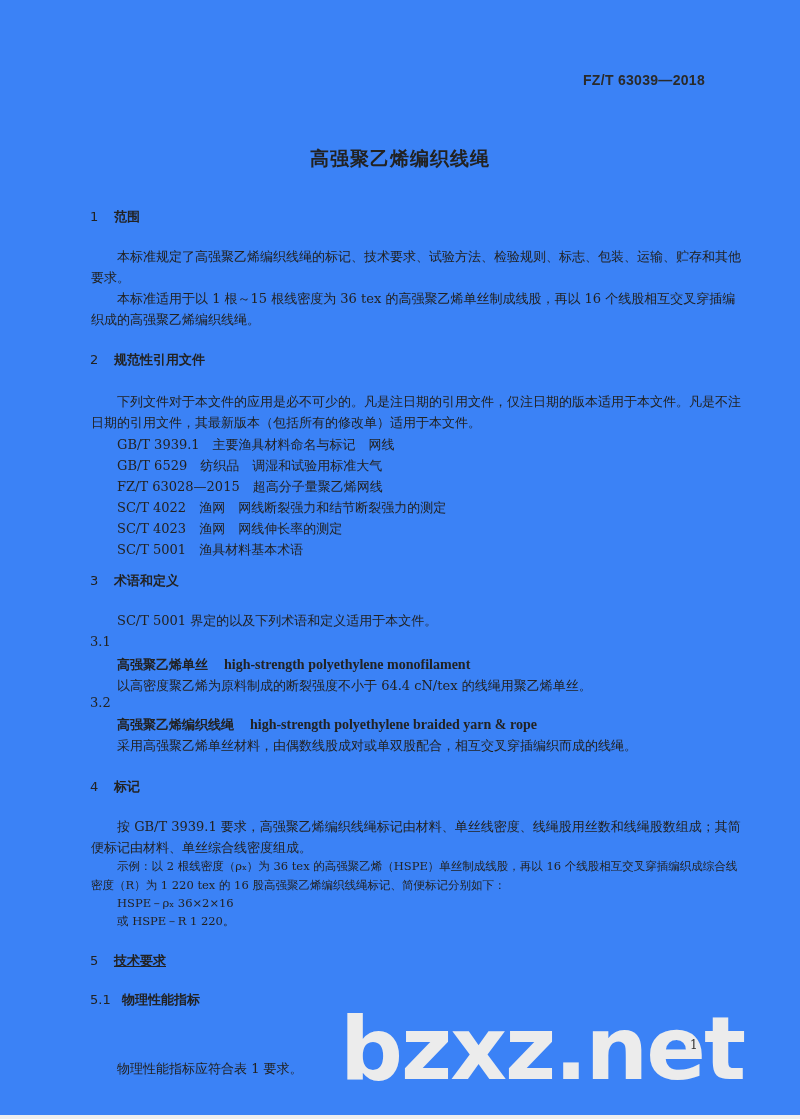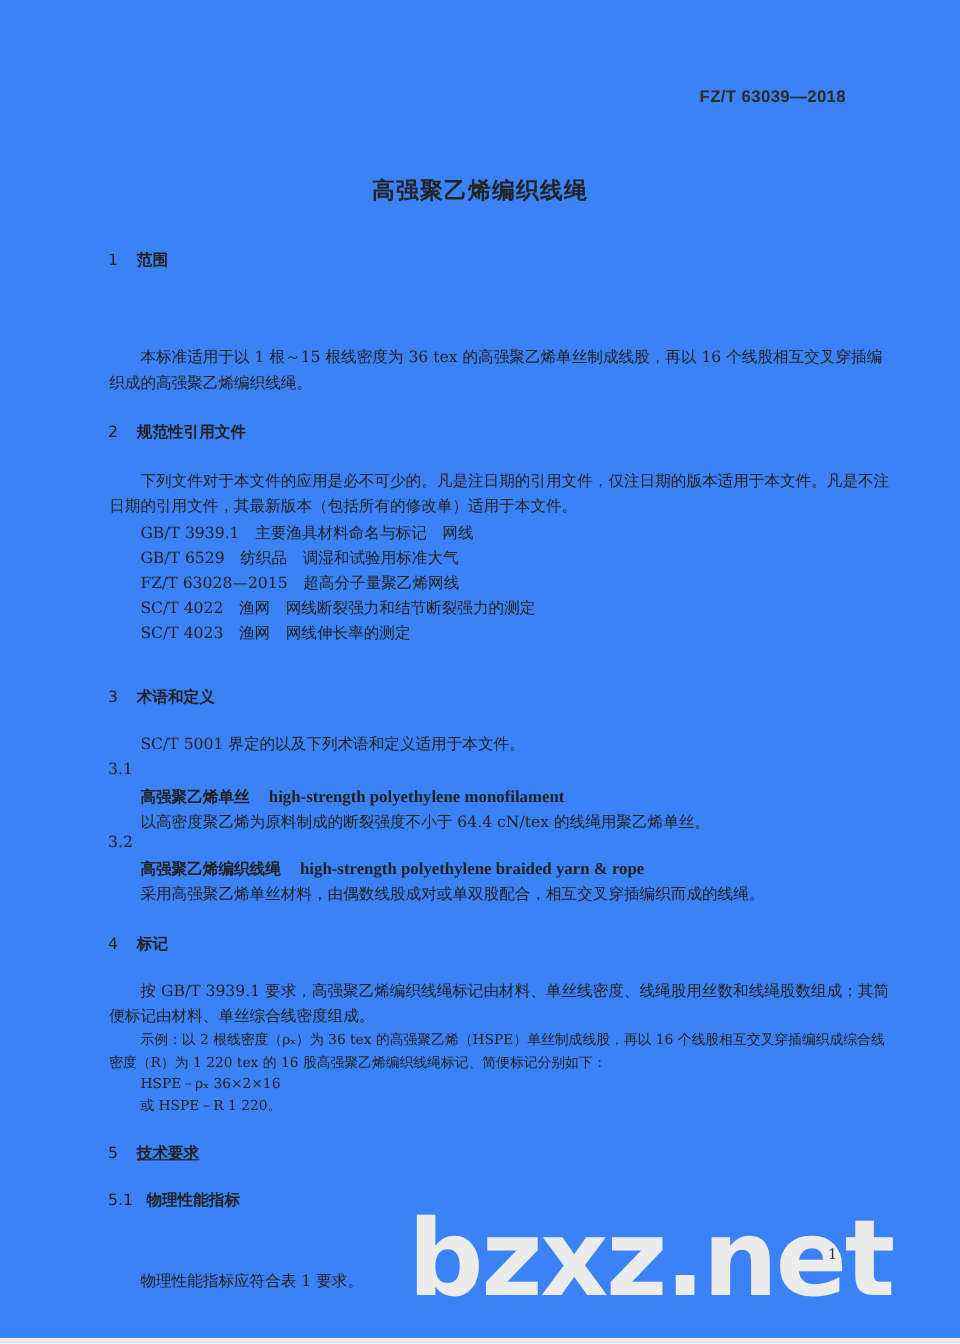--- a/index.html
+++ b/index.html
@@ -28,20 +28,21 @@
 <body>
 
 <div class="page">
 
   <div class="abs std-no">FZ/T 63039—2018</div>
   <div class="abs doc-title">高强聚乙烯编织线绳</div>
 
   <div class="abs h1" style="left:90px; top:208px;">
     <span class="num">1</span><span>范围</span>
   </div>
+  <div class="abs p indent" style="left:91px; top:246px; width:655px;">本标准规定了高强聚乙烯编织线绳的标记、技术要求、试验方法、检验规则、标志、包装、运输、贮存和其他要求。</div>
   <div class="abs p indent" style="left:91px; top:288px; width:655px;">本标准适用于以 1 根～15 根线密度为 36 tex 的高强聚乙烯单丝制成线股，再以 16 个线股相互交叉穿插编织成的高强聚乙烯编织线绳。</div>
 
   <div class="abs h1" style="left:90px; top:351px;">
     <span class="num">2</span><span>规范性引用文件</span>
   </div>
   <div class="abs p indent" style="left:91px; top:391px; width:655px;">下列文件对于本文件的应用是必不可少的。凡是注日期的引用文件，仅注日期的版本适用于本文件。凡是不注日期的引用文件，其最新版本（包括所有的修改单）适用于本文件。</div>
 
   <div class="abs p" style="left:117px; top:434px;">
     <span class="ref-code">GB/T 3939.1</span>　<span>主要渔具材料命名与标记　网线</span>
   </div>
@@ -49,20 +50,23 @@
     <span class="ref-code">GB/T 6529</span>　<span>纺织品　调湿和试验用标准大气</span>
   </div>
   <div class="abs p" style="left:117px; top:476px;">
     <span class="ref-code">FZ/T 63028—2015</span>　<span>超高分子量聚乙烯网线</span>
   </div>
   <div class="abs p" style="left:117px; top:497px;">
     <span class="ref-code">SC/T 4022</span>　<span>渔网　网线断裂强力和结节断裂强力的测定</span>
   </div>
   <div class="abs p" style="left:117px; top:518px;">
     <span class="ref-code">SC/T 4023</span>　<span>渔网　网线伸长率的测定</span>
+  </div>
+  <div class="abs p" style="left:117px; top:539px;">
+    <span class="ref-code">SC/T 5001</span>　<span>渔具材料基本术语</span>
   </div>
 
   <div class="abs h1" style="left:90px; top:572px;">
     <span class="num">3</span><span>术语和定义</span>
   </div>
   <div class="abs p" style="left:117px; top:610px;">SC/T 5001 界定的以及下列术语和定义适用于本文件。</div>
 
   <div class="abs p" style="left:90px; top:631px;">3.1</div>
   <div class="abs p" style="left:117px; top:654px;">
     <span class="term-bold">高强聚乙烯单丝</span><span class="en-bold">high-strength polyethylene monofilament</span>

